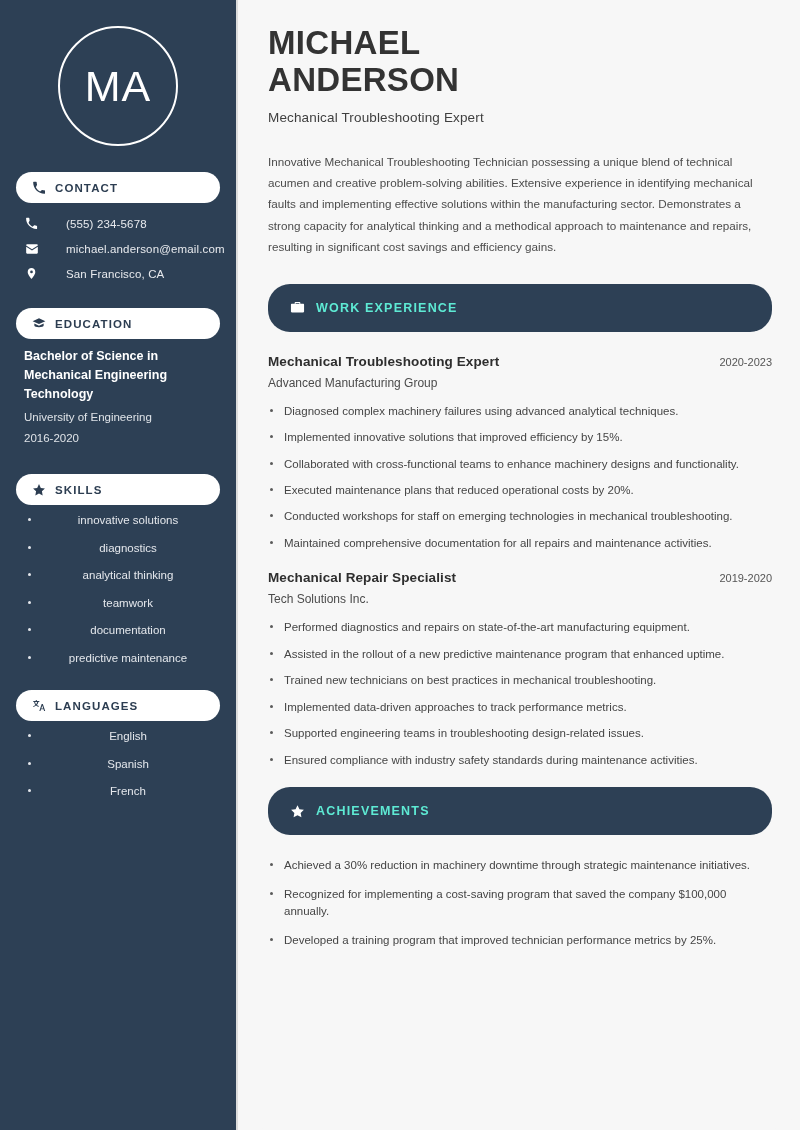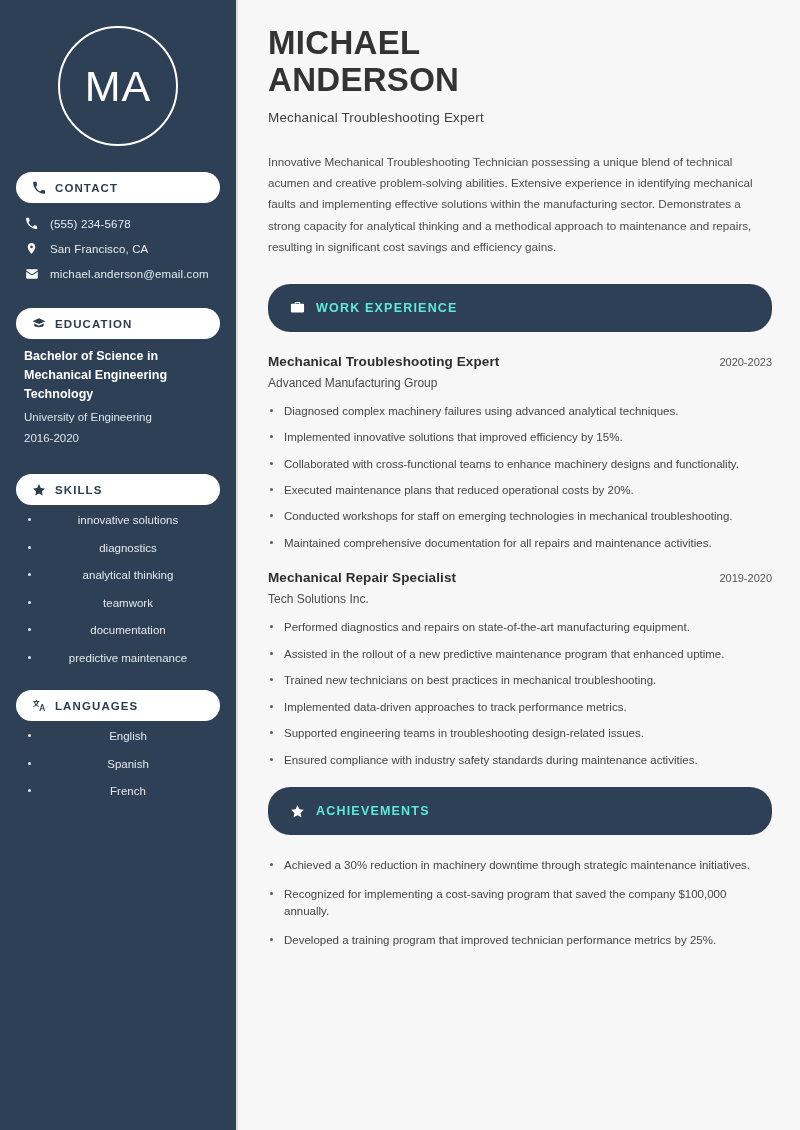--- a/index.html
+++ b/index.html
@@ -84,21 +84,21 @@
     height: 14px;
     flex: none;
   }
   .side-pill .pill-icon svg { display: block; }
 
   .contact-list { margin-bottom: 22px; }
 
   .contact-row {
     display: flex;
     align-items: center;
-    gap: 11px;
+    gap: 27px;
     padding: 5px 0 5px 8px;
   }
 
   .contact-row .c-icon {
     width: 15px;
     height: 15px;
     flex: none;
     display: flex;
     align-items: center;
     justify-content: center;
@@ -298,34 +298,34 @@
         <span class="c-icon">
           <svg width="13" height="13" viewBox="0 0 24 24" fill="#ffffff">
             <path d="M6.6 10.8c1.6 3.2 4.2 5.8 7.4 7.4l2.5-2.5c.3-.3.8-.4 1.2-.3 1.1.4 2.3.6 3.6.6.6 0 1 .4 1 1V21c0 .6-.4 1-1 1C10.8 22 2 13.2 2 2.3c0-.6.4-1 1-1h4c.6 0 1 .4 1 1 0 1.2.2 2.4.6 3.6.1.4 0 .9-.3 1.2L6.6 10.8z"></path>
           </svg>
         </span>
         <span class="c-text">(555) 234-5678</span>
       </div>
 
       <div class="contact-row">
         <span class="c-icon">
+          <svg width="14" height="14" viewBox="0 0 24 24" fill="#ffffff">
+            <path d="M2 5.5C2 4.7 2.7 4 3.5 4h17c.8 0 1.5.7 1.5 1.5v.3L12 12.3 2 5.8V5.5zM2 8l10 6.5L22 8v10.5c0 .8-.7 1.5-1.5 1.5h-17C2.7 20 2 19.3 2 18.5V8z"></path>
+          </svg>
+        </span>
+        <span class="c-text">michael.anderson@email.com</span>
+      </div>
+
+      <div class="contact-row">
+        <span class="c-icon">
           <svg width="13" height="13" viewBox="0 0 24 24" fill="#ffffff">
             <path d="M12 2C8.1 2 5 5.1 5 9c0 5.3 7 13 7 13s7-7.7 7-13c0-3.9-3.1-7-7-7zm0 9.5a2.5 2.5 0 110-5 2.5 2.5 0 010 5z"></path>
           </svg>
         </span>
         <span class="c-text">San Francisco, CA</span>
-      </div>
-
-      <div class="contact-row">
-        <span class="c-icon">
-          <svg width="14" height="14" viewBox="0 0 24 24" fill="#ffffff">
-            <path d="M2 5.5C2 4.7 2.7 4 3.5 4h17c.8 0 1.5.7 1.5 1.5v.3L12 12.3 2 5.8V5.5zM2 8l10 6.5L22 8v10.5c0 .8-.7 1.5-1.5 1.5h-17C2.7 20 2 19.3 2 18.5V8z"></path>
-          </svg>
-        </span>
-        <span class="c-text">michael.anderson@email.com</span>
       </div>
     </div>
 
     <div class="side-pill">
       <span class="pill-icon">
         <svg width="15" height="15" viewBox="0 0 24 24" fill="#2c3d51">
           <path d="M12 3L1 8l11 5 11-5-11-5zM4 12.2v3.3c0 1.6 3.6 3 8 3s8-1.4 8-3v-3.3l-8 3.6-8-3.6z"></path>
         </svg>
       </span>
       <span class="pill-label">EDUCATION</span>

